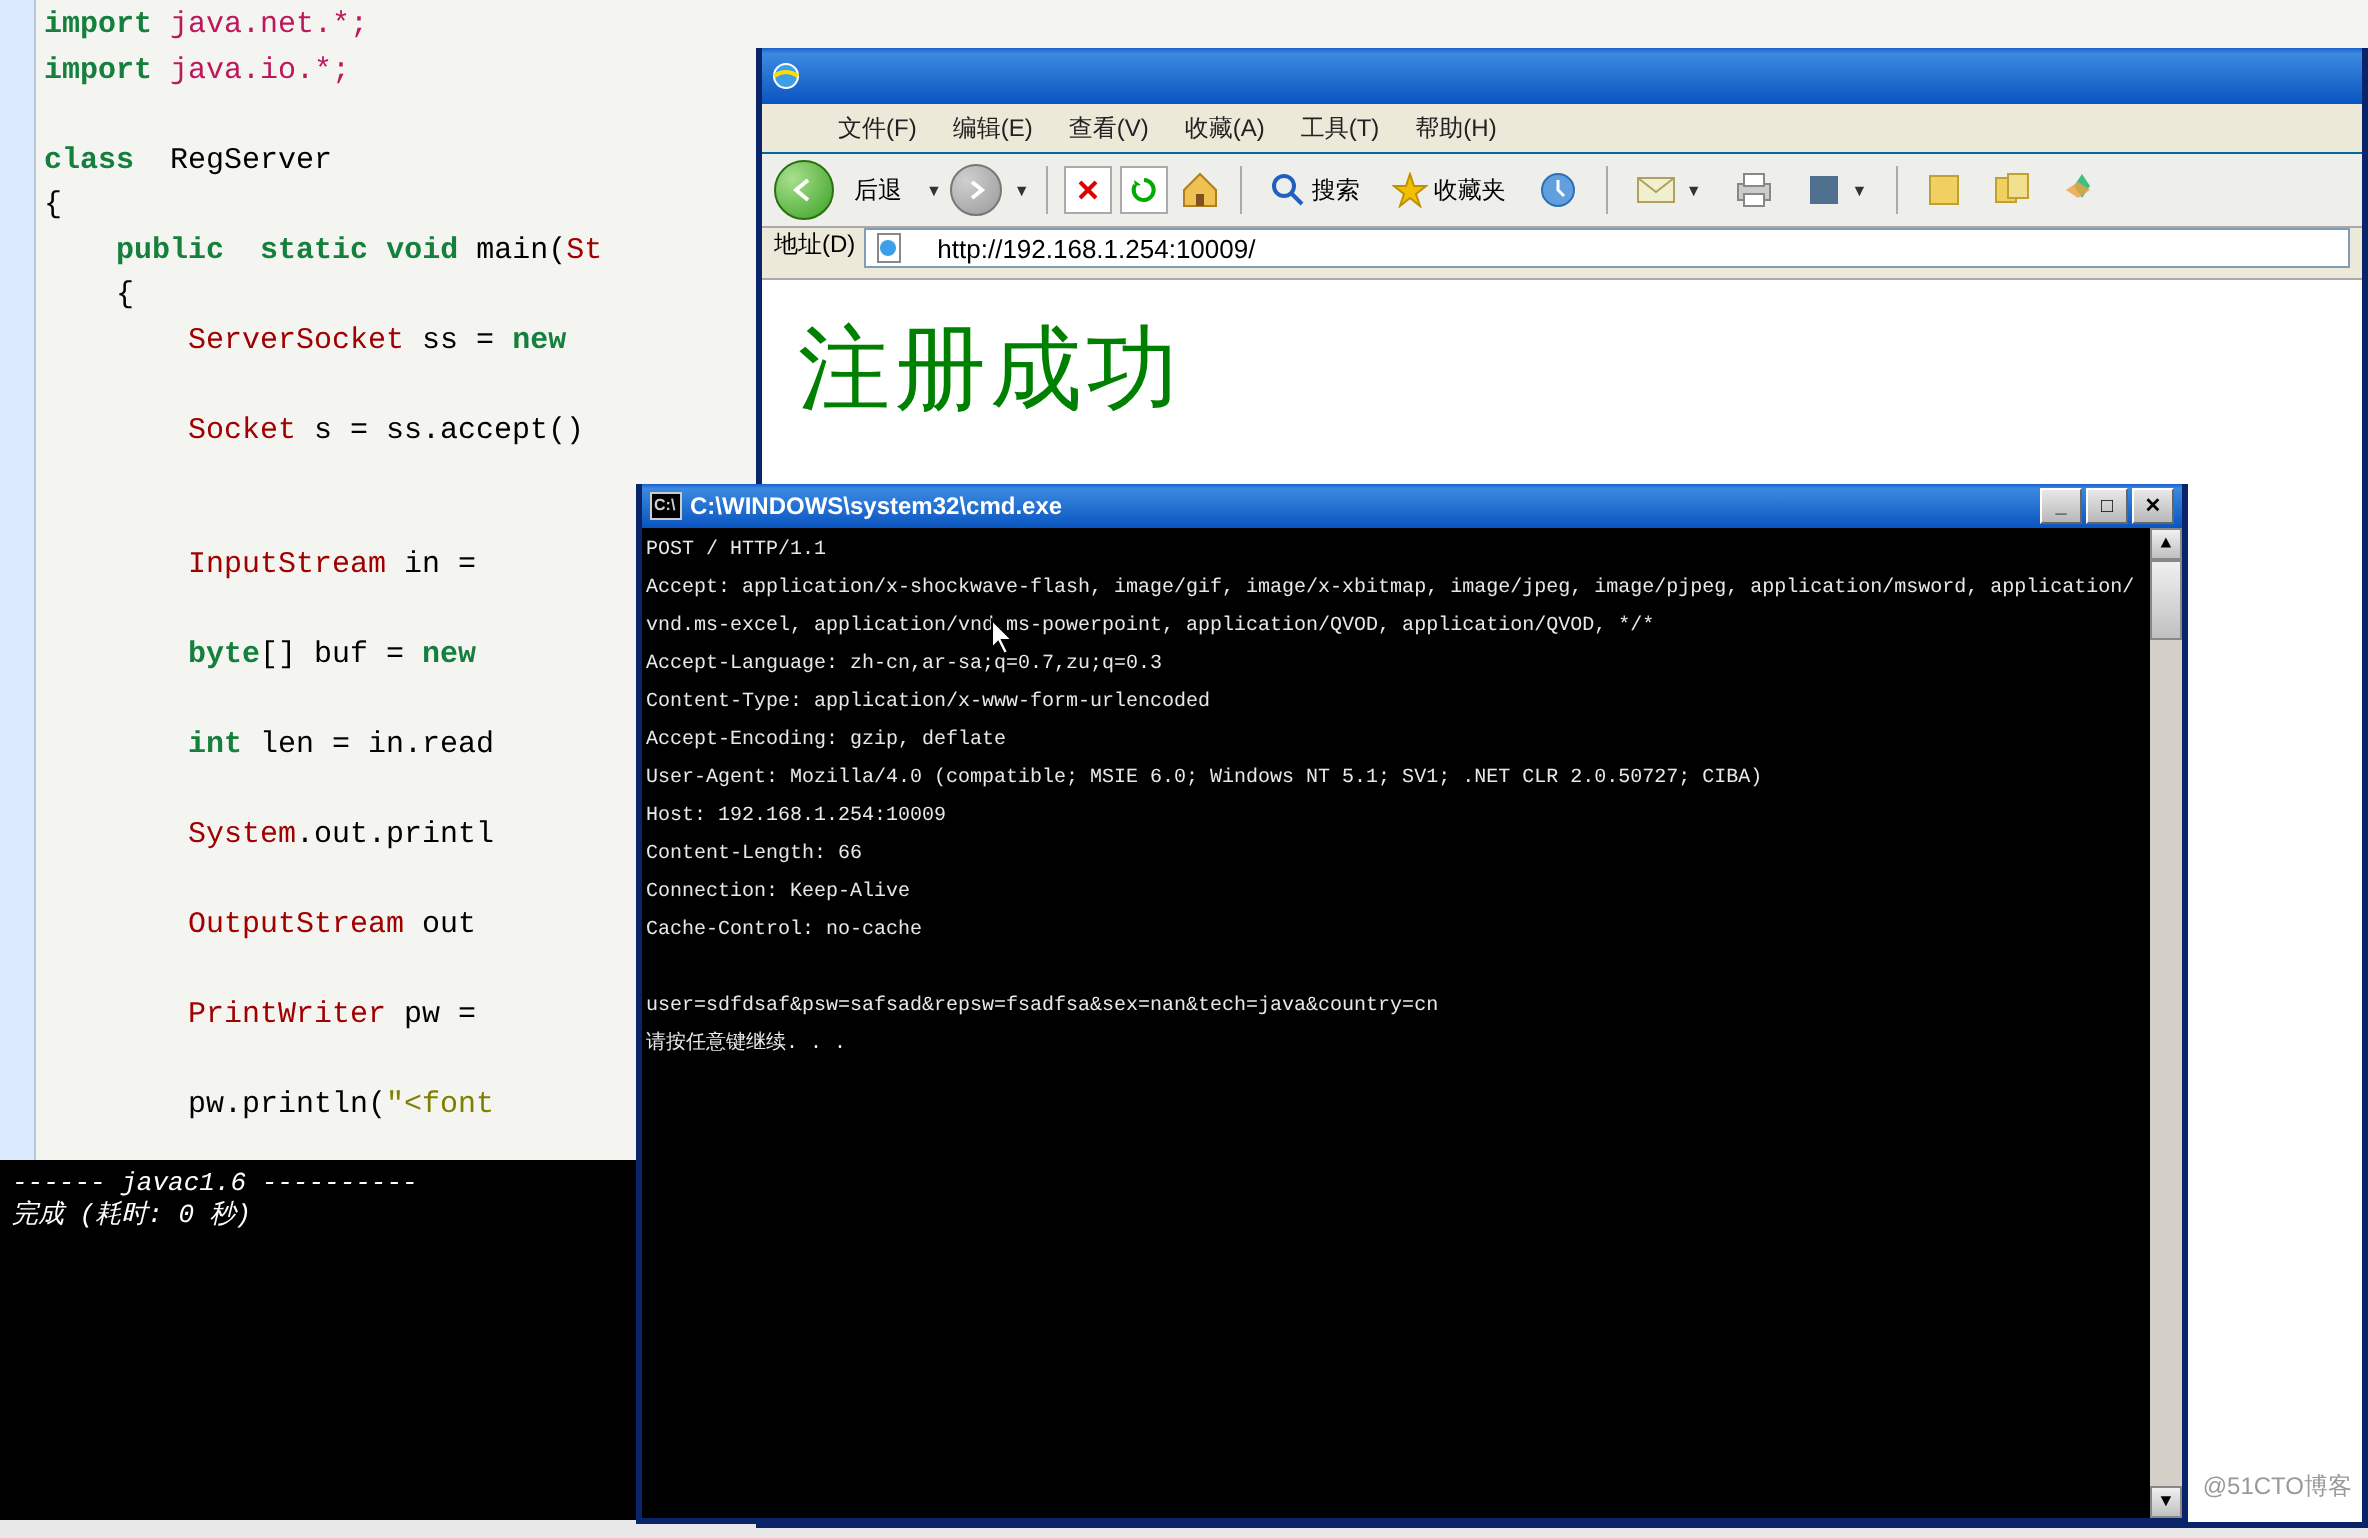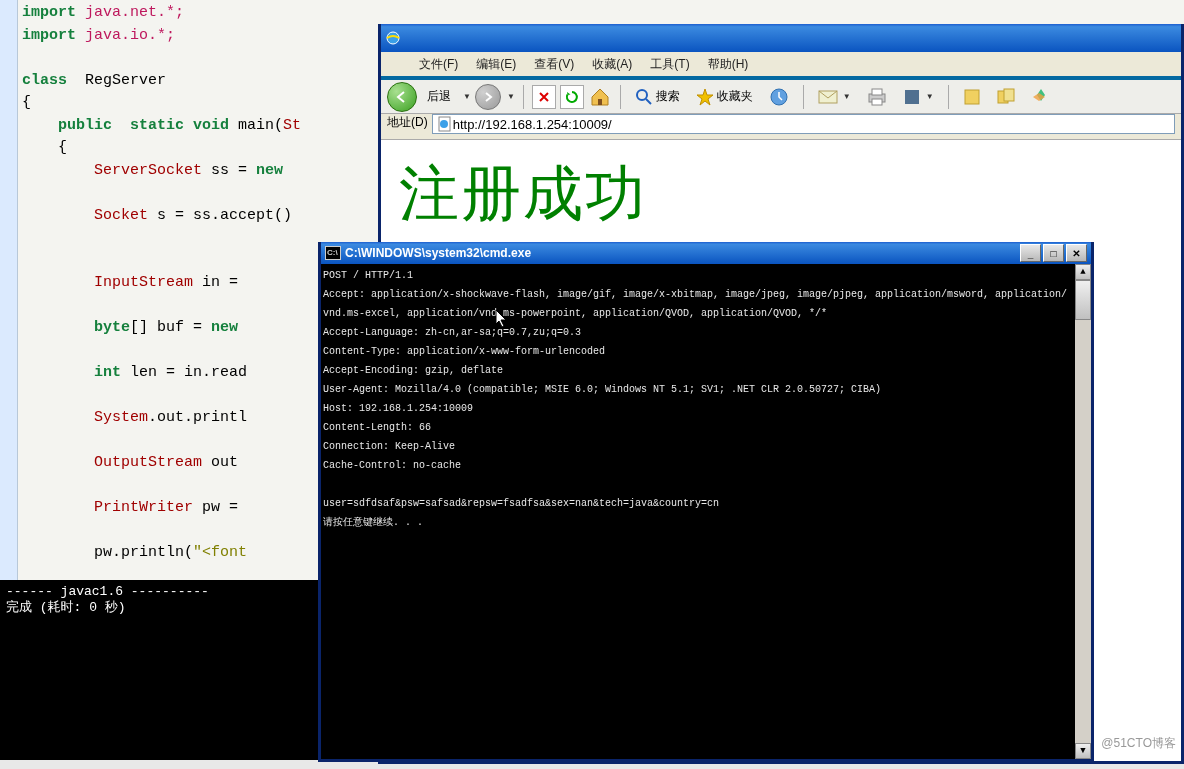--- a/index.html
+++ b/index.html
@@ -43,20 +43,21 @@
 .compile-pane {
   position: absolute;
   left: 0; top: 580px;
   width: 320px; height: 180px;
   background: #000;
   color: #fff;
   font-size: 13px;
   padding: 4px 6px;
   line-height: 16px;
   white-space: pre;
+  font-style: italic;
 }
 
 
 .ie-window {
   position: absolute;
   left: 378px; top: 24px;
   width: 806px; height: 740px;
   border: 3px solid #0a246a;
   border-top: none;
   background: #ece9d8;
@@ -90,21 +91,21 @@
   color: #222;
   padding: 0 4px;
   gap: 2px;
   margin-left: 26px;
 }
 .ie-menubar span { padding: 2px 8px; }
 
 .ie-toolbar {
   height: 38px;
   background: #eeeeea;
-  border-top: 4px solid #0369a1;
+  border-top: 1px solid #0369a1;
   border-bottom: 1px solid #aaa;
   display: flex;
   align-items: center;
   padding: 0 6px;
   gap: 4px;
   font-family: 'Microsoft YaHei', Tahoma, sans-serif;
   font-size: 12px;
 }
 .tb-btn {
   display: inline-flex;
@@ -151,33 +152,33 @@
   border-bottom: 1px solid #aaa;
 }
 .addr-input {
   flex: 1;
   height: 20px;
   border: 1px solid #7f9db9;
   background: #fff;
   display: flex;
   align-items: center;
   padding: 0 4px;
-  gap: 0;
+  gap: 16px;
   font-size: 13px;
 }
 
 .ie-content {
   flex: 1;
   background: #fff;
   padding: 14px 18px;
   font-family: 'SimSun', serif;
 }
 .success-text {
   color: #008000;
-  font-size: 60px;
+  font-size: 46px;
   font-weight: normal;
   letter-spacing: 2px;
 }
 
 
 .cmd-window {
   position: absolute;
   left: 318px; top: 242px;
   width: 776px; height: 520px;
   border: 3px solid #0a246a;

